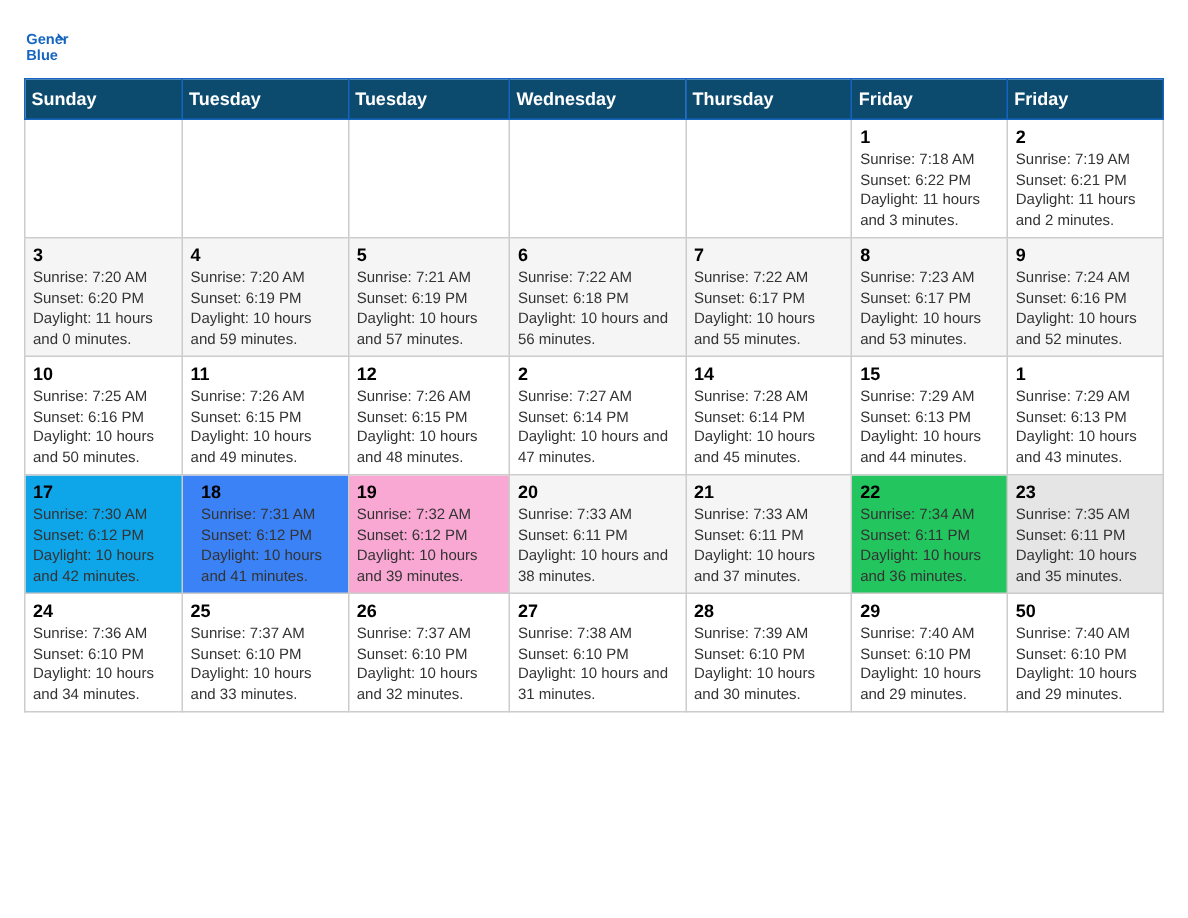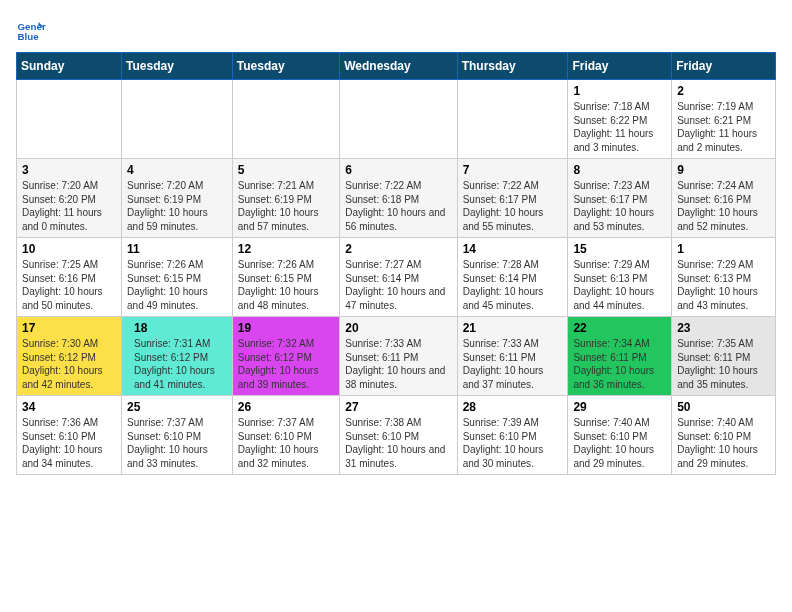--- a/index.html
+++ b/index.html
@@ -172,29 +172,29 @@
         <td>
           <span class="day-num">15</span>
           <div class="day-info">Sunrise: 7:29 AM<br>Sunset: 6:13 PM<br>Daylight: 10 hours and 44 minutes.</div>
         </td>
         <td>
           <span class="day-num">1</span>
           <div class="day-info">Sunrise: 7:29 AM<br>Sunset: 6:13 PM<br>Daylight: 10 hours and 43 minutes.</div>
         </td>
       </tr>
       <tr>
-        <td style="background: #fde047;">
+        <td style="background: #0ea5e9;">
           <span class="day-num">17</span>
           <div class="day-info">Sunrise: 7:30 AM<br>Sunset: 6:12 PM<br>Daylight: 10 hours and 42 minutes.</div>
         </td>
-        <td style="background: #5eead4; padding-left: 12px;">
+        <td style="background: #3b82f6; padding-left: 12px;">
           <span class="day-num">18</span>
           <div class="day-info">Sunrise: 7:31 AM<br>Sunset: 6:12 PM<br>Daylight: 10 hours and 41 minutes.</div>
         </td>
-        <td style="background: #d946ef;">
+        <td style="background: #f9a8d4;">
           <span class="day-num">19</span>
           <div class="day-info">Sunrise: 7:32 AM<br>Sunset: 6:12 PM<br>Daylight: 10 hours and 39 minutes.</div>
         </td>
         <td style="background: rgb(245, 245, 245);">
           <span class="day-num">20</span>
           <div class="day-info">Sunrise: 7:33 AM<br>Sunset: 6:11 PM<br>Daylight: 10 hours and 38 minutes.</div>
         </td>
         <td style="background: rgb(245, 245, 245);">
           <span class="day-num">21</span>
           <div class="day-info">Sunrise: 7:33 AM<br>Sunset: 6:11 PM<br>Daylight: 10 hours and 37 minutes.</div>
@@ -203,21 +203,21 @@
           <span class="day-num">22</span>
           <div class="day-info">Sunrise: 7:34 AM<br>Sunset: 6:11 PM<br>Daylight: 10 hours and 36 minutes.</div>
         </td>
         <td style="background: #e5e5e5;">
           <span class="day-num">23</span>
           <div class="day-info">Sunrise: 7:35 AM<br>Sunset: 6:11 PM<br>Daylight: 10 hours and 35 minutes.</div>
         </td>
       </tr>
       <tr>
         <td>
-          <span class="day-num">34</span>
+          <span class="day-num">24</span>
           <div class="day-info">Sunrise: 7:36 AM<br>Sunset: 6:10 PM<br>Daylight: 10 hours and 34 minutes.</div>
         </td>
         <td>
           <span class="day-num">25</span>
           <div class="day-info">Sunrise: 7:37 AM<br>Sunset: 6:10 PM<br>Daylight: 10 hours and 33 minutes.</div>
         </td>
         <td>
           <span class="day-num">26</span>
           <div class="day-info">Sunrise: 7:37 AM<br>Sunset: 6:10 PM<br>Daylight: 10 hours and 32 minutes.</div>
         </td>

